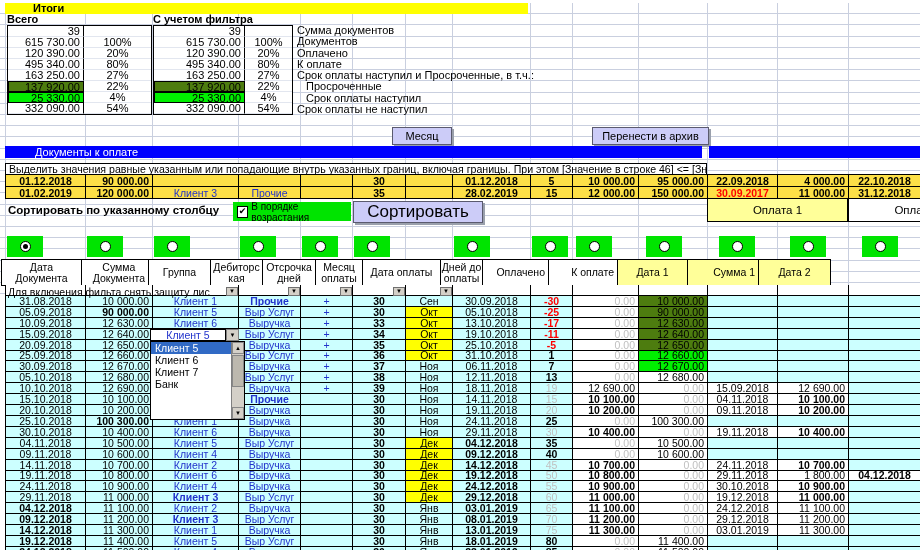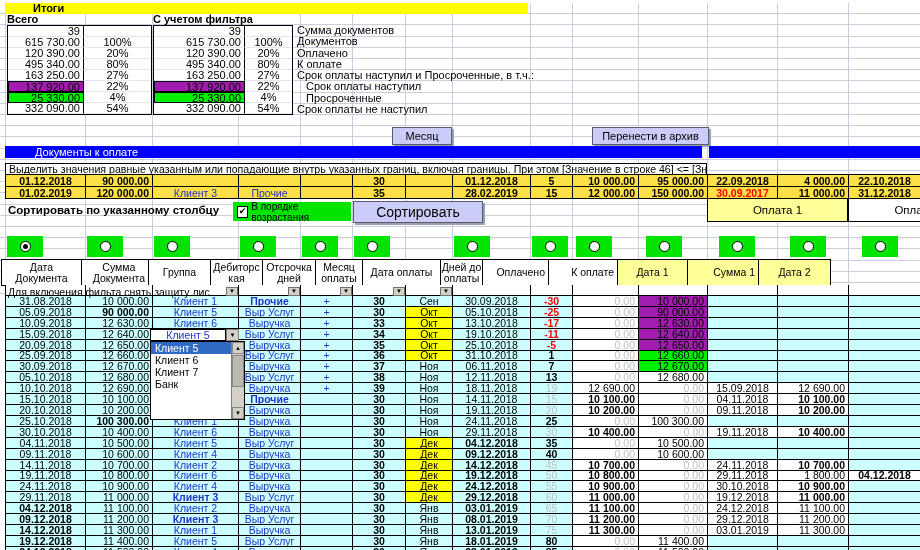--- a/index.html
+++ b/index.html
@@ -13,21 +13,21 @@
   
   .cell{display:flex;align-items:center;justify-content:center;box-sizing:border-box;height:100%;
         border-right:1px solid #000;border-bottom:1px solid #000;background:#ccffff;
         font-size:10.5px;white-space:nowrap;overflow:hidden}
   .c0{width:80px}.c1{width:67px}.c2{width:86px}.c3{width:62px}.c4{width:52px}.c5{width:53px}
   .c6{width:47px}.c7{width:78px}.c8{width:42px}.c9{width:66px}.c10{width:69px}
   .c11{width:70px}.c12{width:71px}.c13{width:72px}
   .c1,.c9,.c10,.c12{justify-content:flex-end;padding-right:3px}
   .c9,.c10{background:#fff}
   .b{font-weight:bold}.blue{color:#2233cc}.neg{color:#f00}.mut{color:#c0c0c0}
-  .hl{background:#ffff00}.ovd{background:#a21caf}.due{background:#00f000}.w{background:#fff}
+  .hl{background:#ffff00}.ovd{background:#4d7c0f}.due{background:#00f000}.w{background:#fff}
   .row{display:flex;height:10.92px}
 
   
   #itogi{position:absolute;left:5px;top:3px;width:523px;height:11px;background:#ffff00;
          font-weight:bold;line-height:11px;padding-left:28px;box-sizing:border-box}
   #vsego{position:absolute;left:7px;top:14px;height:11px;line-height:11px;font-weight:bold}
   #sfilter{position:absolute;left:153px;top:14px;height:11px;line-height:11px;font-weight:bold}
   .sumbox{position:absolute;top:25px;height:90px;border:1px solid #000;box-sizing:border-box;background:#fff}
   #sumbox1{left:7px;width:145px}#sumbox2{left:153px;width:140px}
   .srow{display:flex;height:11px}
@@ -37,21 +37,21 @@
   .sp{flex:1;display:flex;align-items:center;justify-content:center;border-bottom:1px solid #e2e6ef}
   .sv.ovd,.sv.due{border:1px solid #000}
   #sumlabels{position:absolute;left:297px;top:25px}
   .slabel{height:11.25px;line-height:11.25px;white-space:nowrap}
   .ind{padding-left:9px}
 
   .xlbtn{position:absolute;background:#ccccf8;border:1px solid #5a5a6e;box-shadow:2px 2px 0 #9aa0ac;
          display:flex;align-items:center;justify-content:center;cursor:pointer}
   #btn-month{left:392px;top:127px;width:58px;height:16px}
   #btn-archive{left:592px;top:127px;width:115px;height:16px}
-  #btn-sort{left:353px;top:201px;width:128px;height:20px;font-size:14px}
+  #btn-sort{left:353px;top:201px;width:128px;height:20px;font-size:17px}
 
   .bluebar{position:absolute;top:146px;height:12px;background:#0000ff}
   #bar1{left:5px;width:697px;color:#fff;font-weight:normal;line-height:12px;padding-left:30px;box-sizing:border-box}
   #bar2{left:709px;width:211px}
 
   #instr{position:absolute;left:5px;top:163px;width:702px;height:12px;background:#fff;border:1px solid #000;
          box-sizing:border-box;display:flex;align-items:center;padding-left:3px;font-size:10.6px;
          white-space:nowrap;overflow:hidden}
   #filterrows{position:absolute;left:5px;top:174px;border-left:1px solid #000;border-top:1px solid #000}
   #filterrows .row{height:12px}
@@ -194,22 +194,22 @@
         <div class="sv">332 090.00</div>
         <div class="sp">54%</div>
       </div>
     </div>
   <div id="sumlabels">
       <div class="slabel">Сумма документов</div>
       <div class="slabel">Документов</div>
       <div class="slabel">Оплачено</div>
       <div class="slabel">К оплате</div>
       <div class="slabel">Срок оплаты наступил и Просроченные, в т.ч.:</div>
+      <div class="slabel ind">Просроченные</div>
       <div class="slabel ind">Срок оплаты наступил</div>
-      <div class="slabel ind">Просроченные</div>
       <div class="slabel">Срок оплаты не наступил</div>
     </div>
 
   <div id="btn-month" class="xlbtn">Месяц</div>
   <div id="btn-archive" class="xlbtn">Перенести в архив</div>
 
   <div id="bar1" class="bluebar">Документы к оплате</div>
   <div id="bar2" class="bluebar"></div>
 
   <div id="instr">Выделить значения равные указанным или попадающие внутрь указанных границ, включая границы. При этом [Значение в строке 46] &lt;= [Значение в строке 47]</div>

